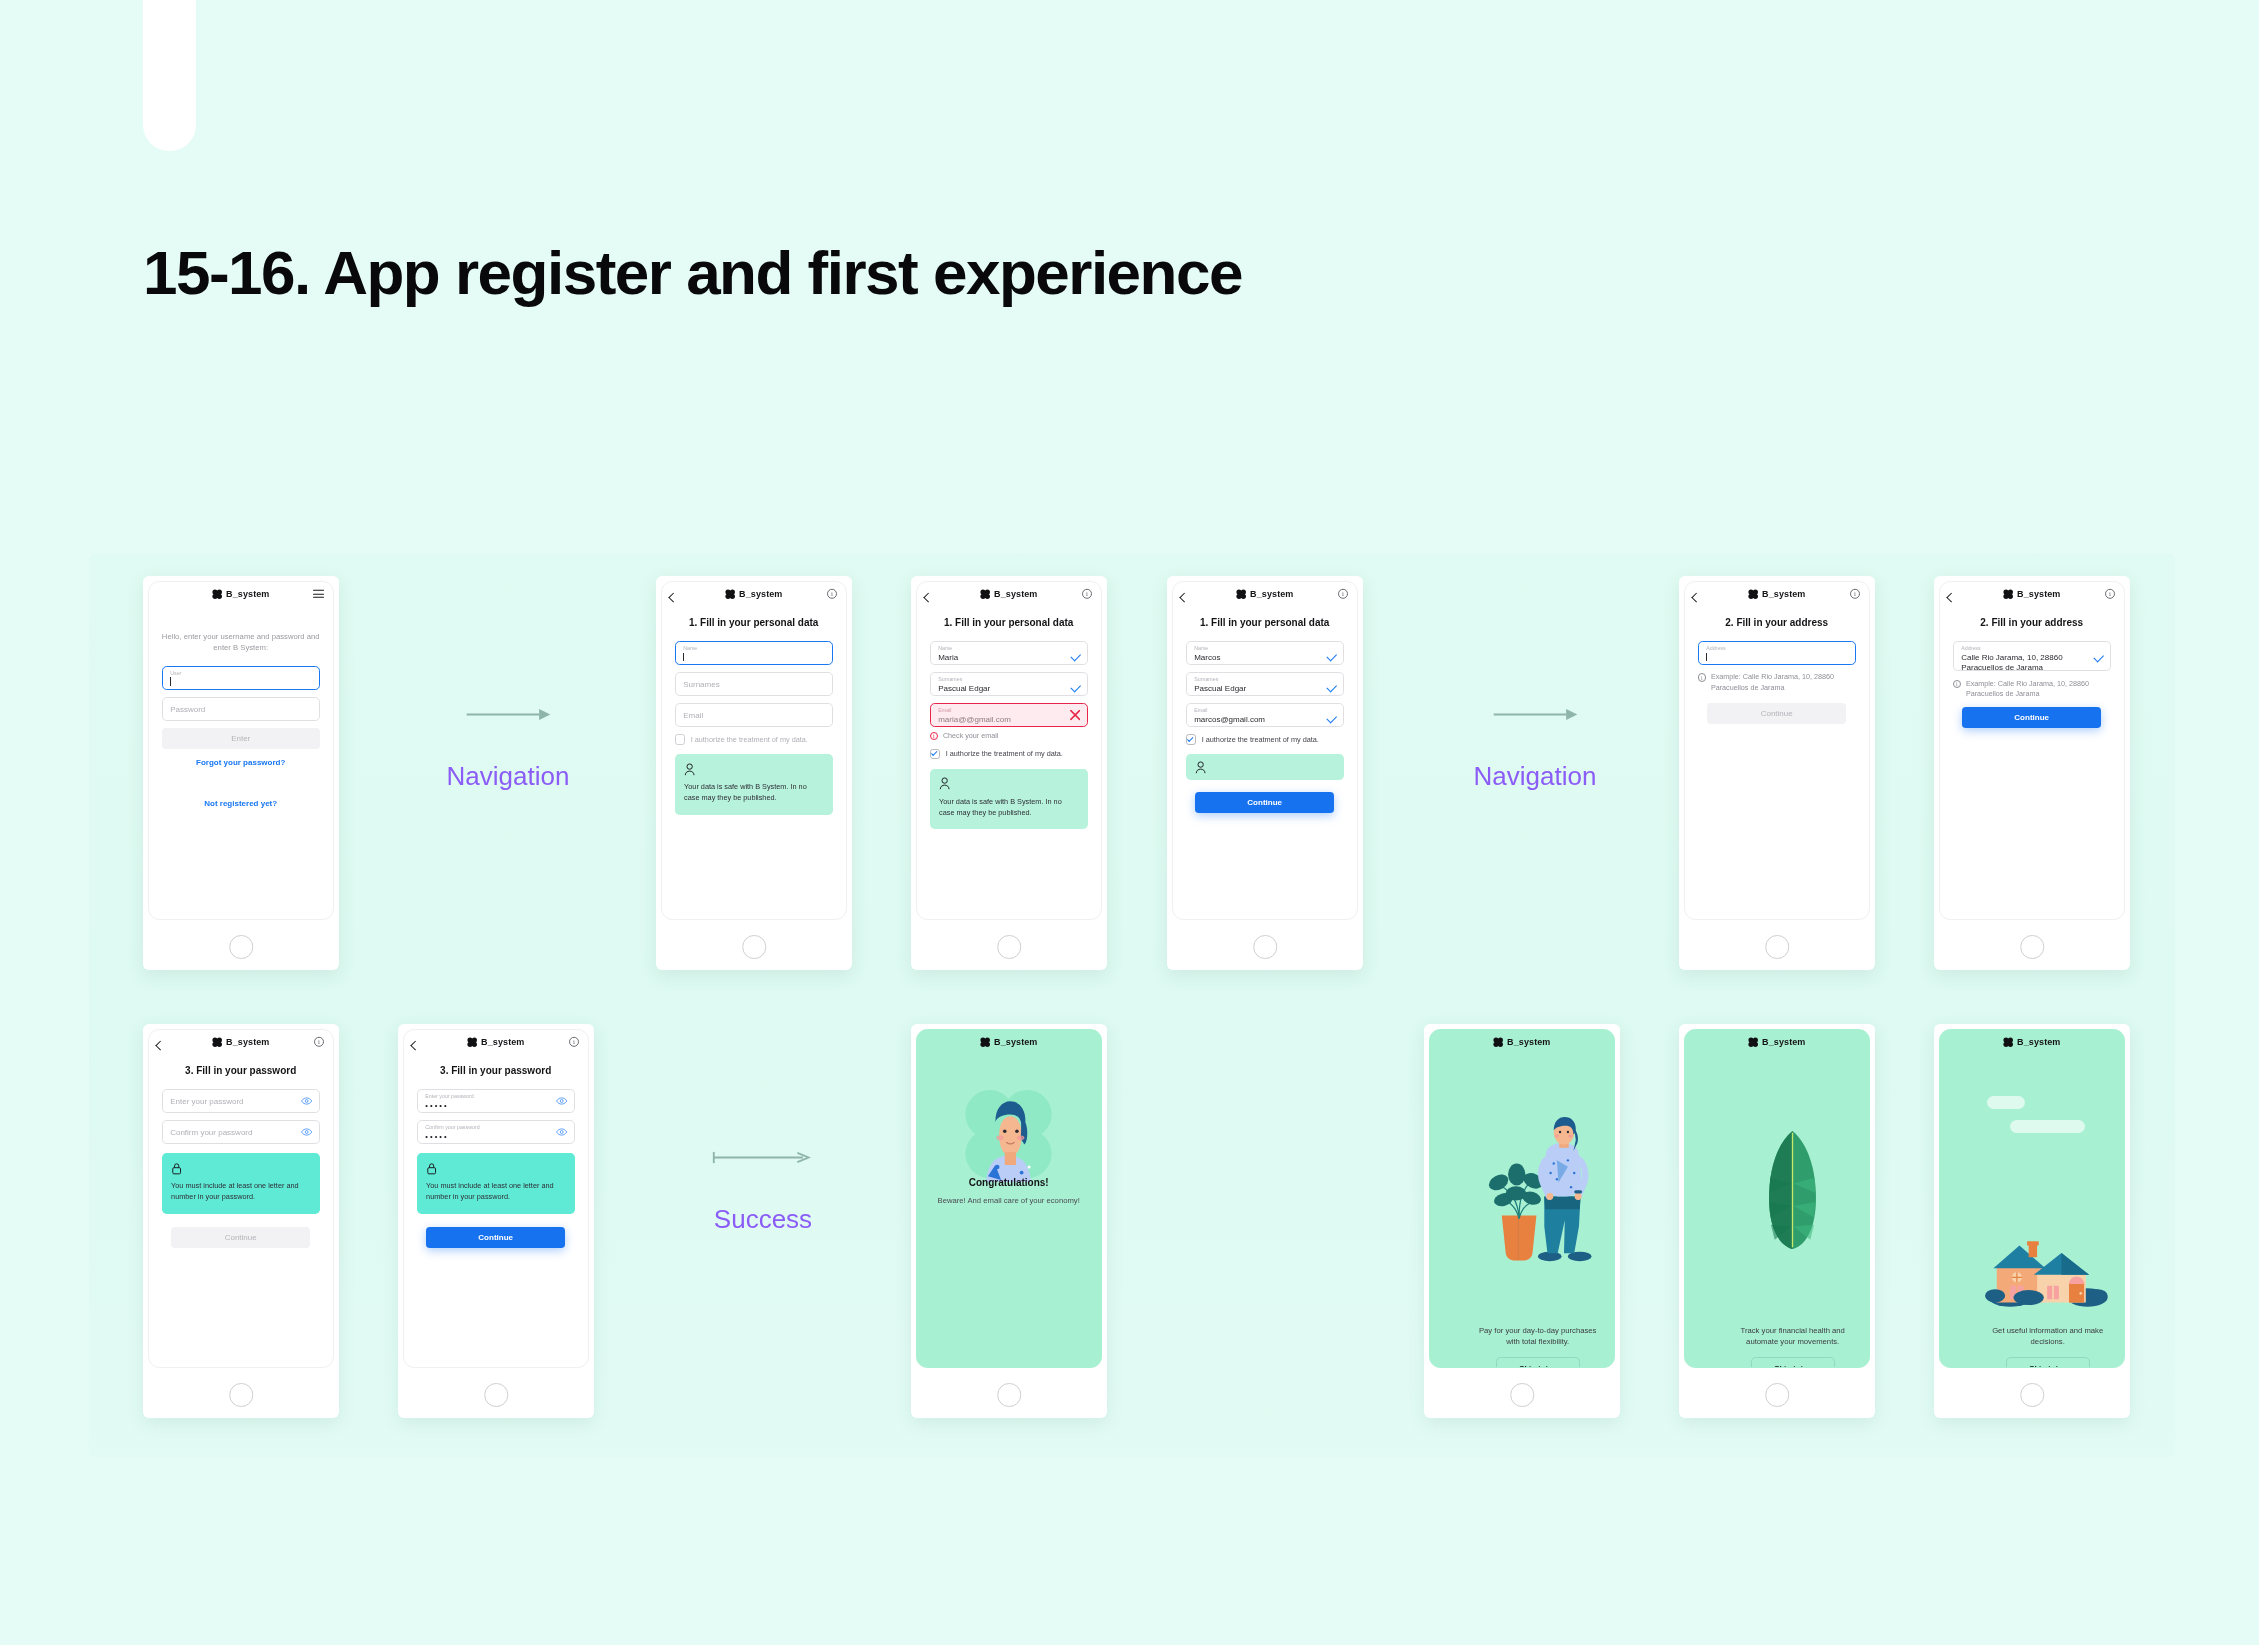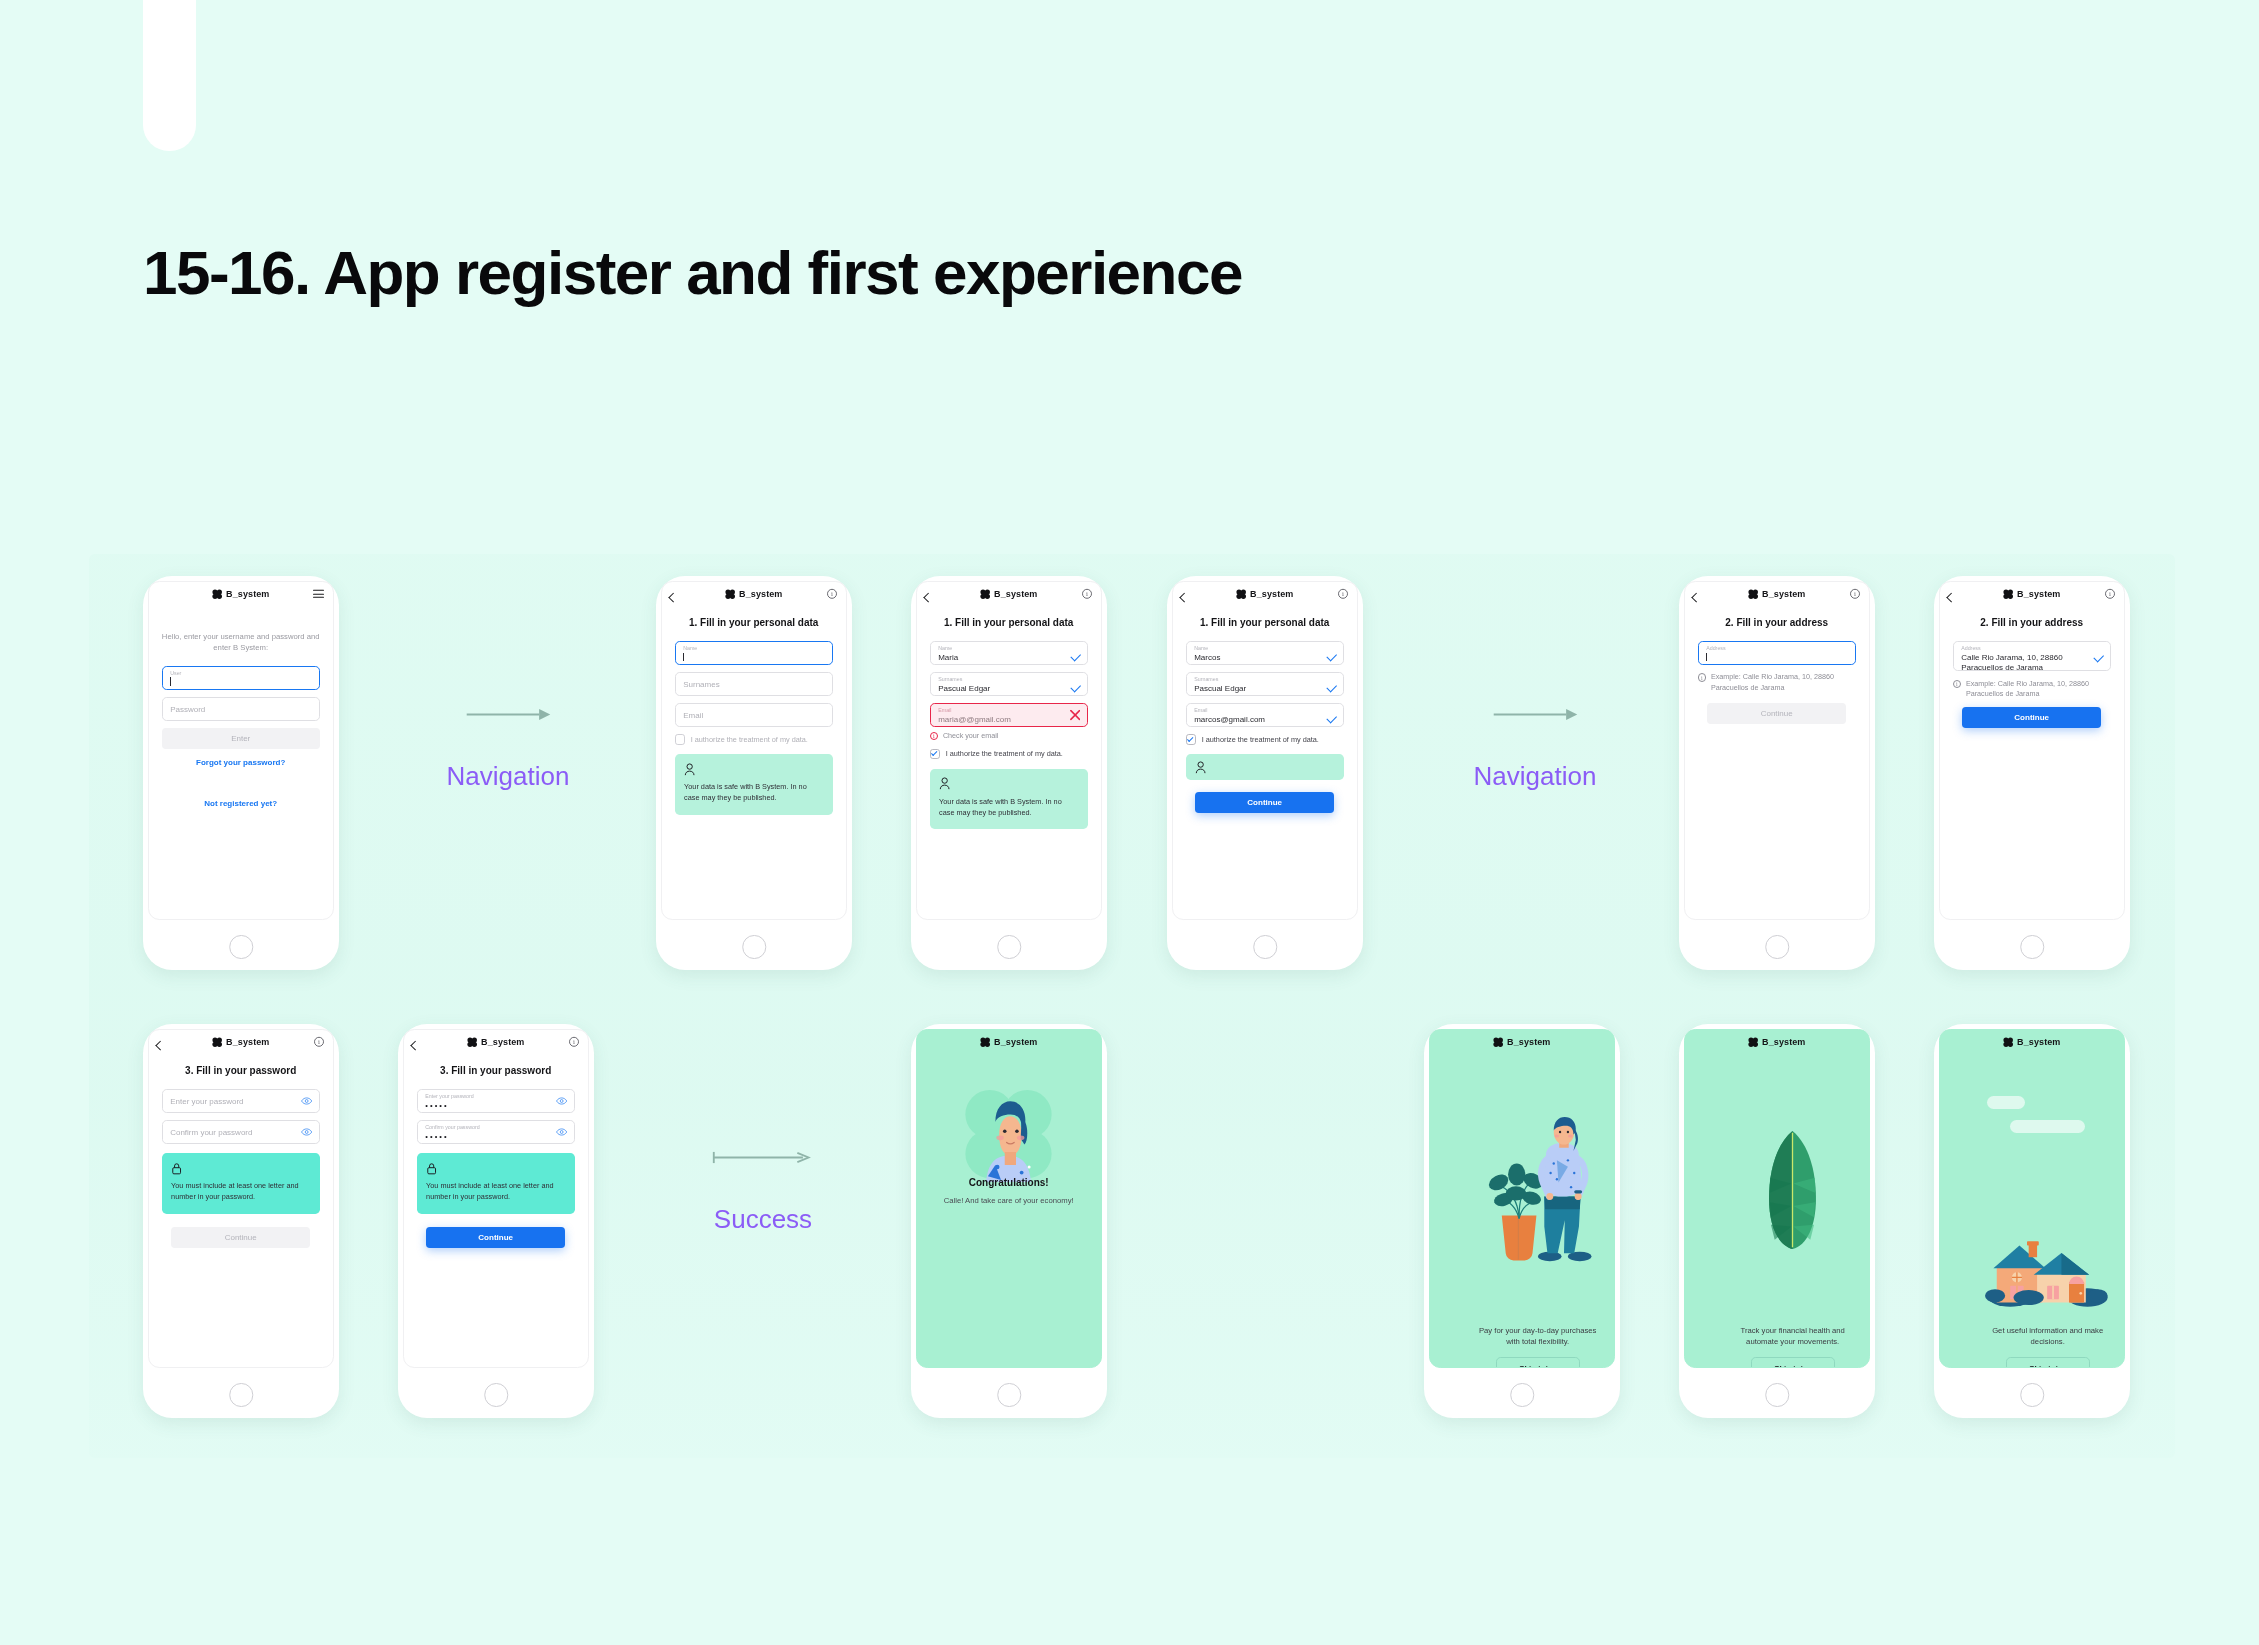--- a/index.html
+++ b/index.html
@@ -40,21 +40,21 @@
     width: 2086px; height: 904px;
     background: linear-gradient(180deg,#dcfaf0 0%, #d8f8ee 60%, #e0fbf3 100%);
     opacity: .55; border-radius: 5.6px;
   }
 
   
   .phone {
     position: absolute;
     width: 196px; height: 394px;
     background: #ffffff;
-    border-radius: 29px;
+    border-radius: 6px;
     box-shadow: 0 5.6px 17px rgba(60,110,95,.10);
   }
   .phone .screen {
     position: absolute; left: 4.7px; top: 4.7px;
     width: 186px; height: 339px;
     background: #ffffff;
     border: 0.9px solid #f0f0f2;
     border-radius: 11.3px;
     overflow: hidden;
   }
@@ -590,21 +590,21 @@
             <path d="M42 38c0-14 7-22 16-22s16 8 16 20c0 6-2 8-4 8 0-10-5-14-12-14s-14 2-16 8z" fill="#1d5c8f"></path>
             <path d="M70 34c4 2 6 8 6 16 0 6-1 10-3 12l-4-6z" fill="#1d5c8f"></path>
             <circle cx="52" cy="48" r="1.9" fill="#2d2a32"></circle>
               <circle cx="65" cy="48" r="1.9" fill="#2d2a32"></circle>
             <ellipse cx="47" cy="55" rx="4" ry="2.6" fill="#f59a9a" opacity=".75"></ellipse>
             <ellipse cx="69" cy="55" rx="4" ry="2.6" fill="#f59a9a" opacity=".75"></ellipse>
             <path d="M54 60q4 3 8 0" stroke="#c97b63" stroke-width="1.4" fill="none" stroke-linecap="round"></path>
           </svg>
         </div>
         <div class="congtitle" style="margin-top:6px;">Congratulations!</div>
-        <div class="introtext" style="color:#4b4b53;">Calle! And take care of your economy!</div>
+        <div class="introtext" style="color:#4b4b53;">Beware! And email care of your economy!</div>
       </div>
     </div>
     <div class="home"></div>
   </div>
 
 
   <div class="phone" style="left:1424px; top:1024px;">
     <div class="screen mint">
       <div class="shead">
         <div class="brand">

